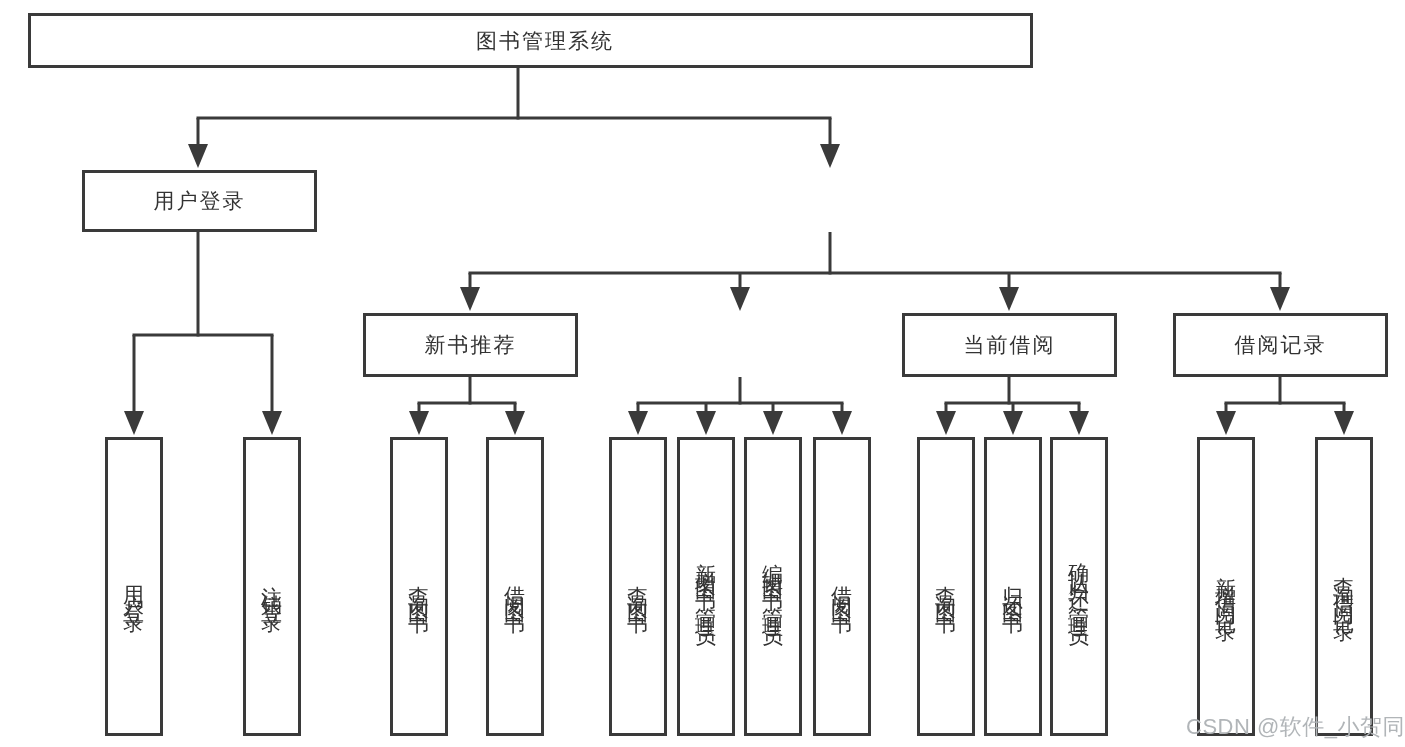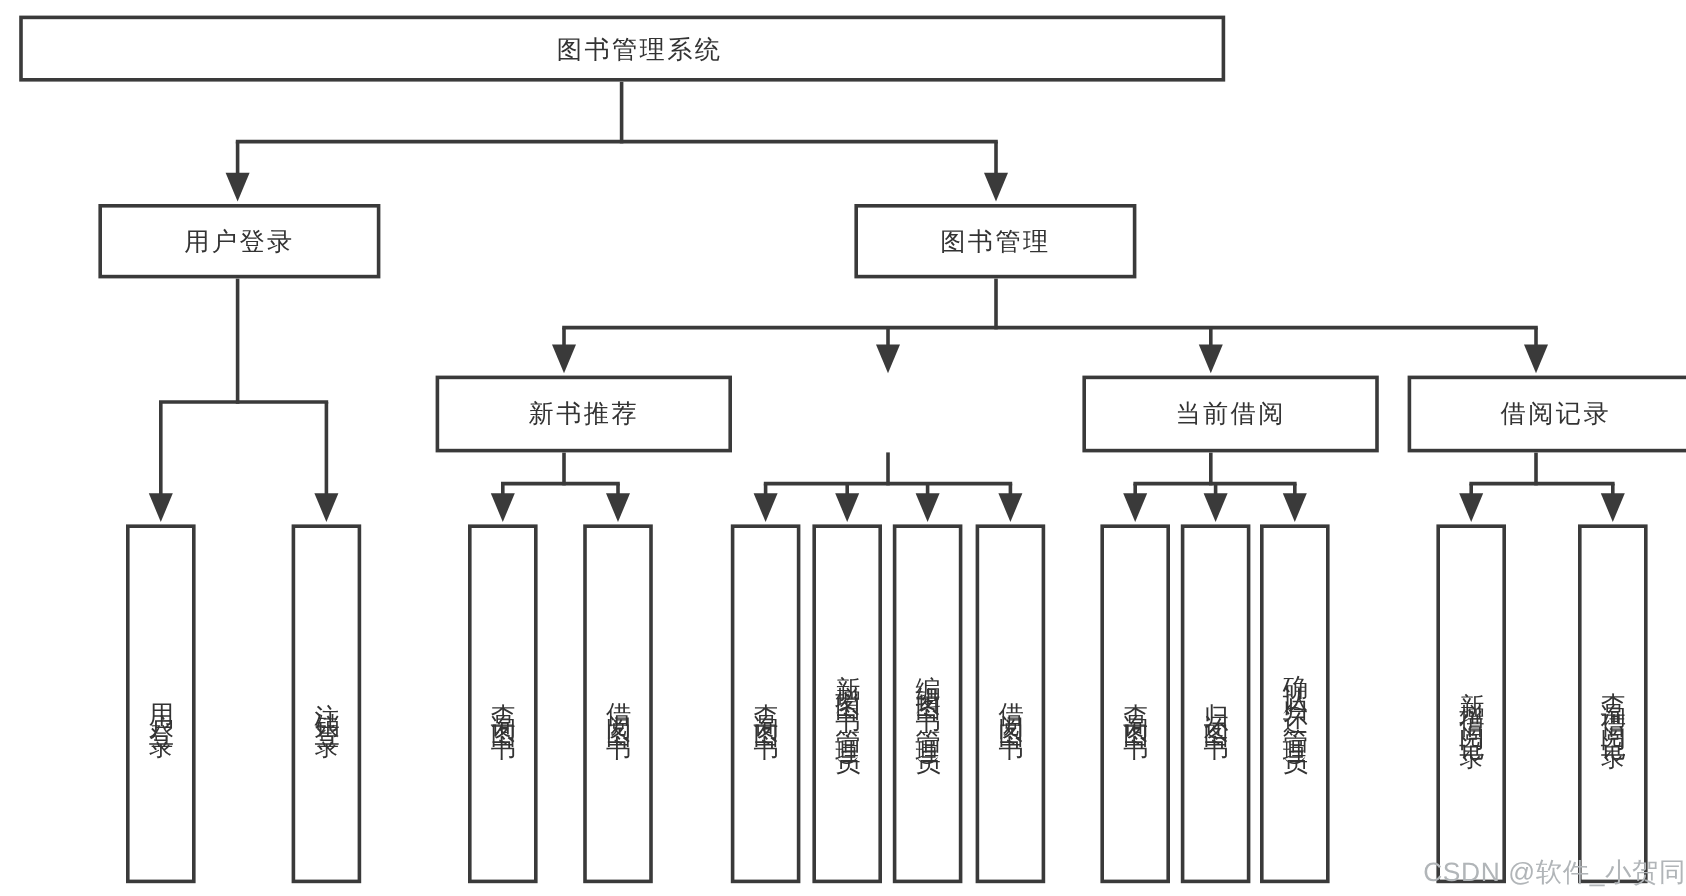--- a/index.html
+++ b/index.html
@@ -25,23 +25,23 @@
     align-items: center;
     justify-content: center;
     color: #333333;
     z-index: 2;
   }
   .h-label {
     font-size: 21px;
     letter-spacing: 2px;
     white-space: nowrap;
   }
-  .root-box  { left: 16px;  top: 13px;  width: 1005px; height: 55px; padding-left: 29px; }
+  .root-box  { left: 28px;  top: 13px;  width: 1005px; height: 55px; padding-left: 29px; }
   .l2-box    { top: 170px; width: 235px; height: 62px; }
-  .l3-box    { top: 313px; width: 247px; height: 64px; }
+  .l3-box    { top: 313px; width: 215px; height: 64px; }
   .leaf      { top: 437px; width: 58px;  height: 299px; }
   .vtext {
     writing-mode: vertical-rl;
     text-orientation: mixed;
     font-size: 21px;
     line-height: 1;
     letter-spacing: 9px;
     color: #333333;
   }
   .watermark {
@@ -130,23 +130,20 @@
     </g>
   </svg>
 
   <div class="box root-box">
     <span class="h-label">图书管理系统</span>
   </div>
 
   <div class="box l2-box" style="left:82px">
     <span class="h-label">用户登录</span>
   </div>
-  <div class="box l2-box" style="left:712px">
-    <span class="h-label">图书管理</span>
-  </div>
 
   <div class="box l3-box" style="left:363px">
     <span class="h-label">新书推荐</span>
   </div>
   <div class="box l3-box" style="left:902px">
     <span class="h-label">当前借阅</span>
   </div>
   <div class="box l3-box" style="left:1173px">
     <span class="h-label">借阅记录</span>
   </div>

